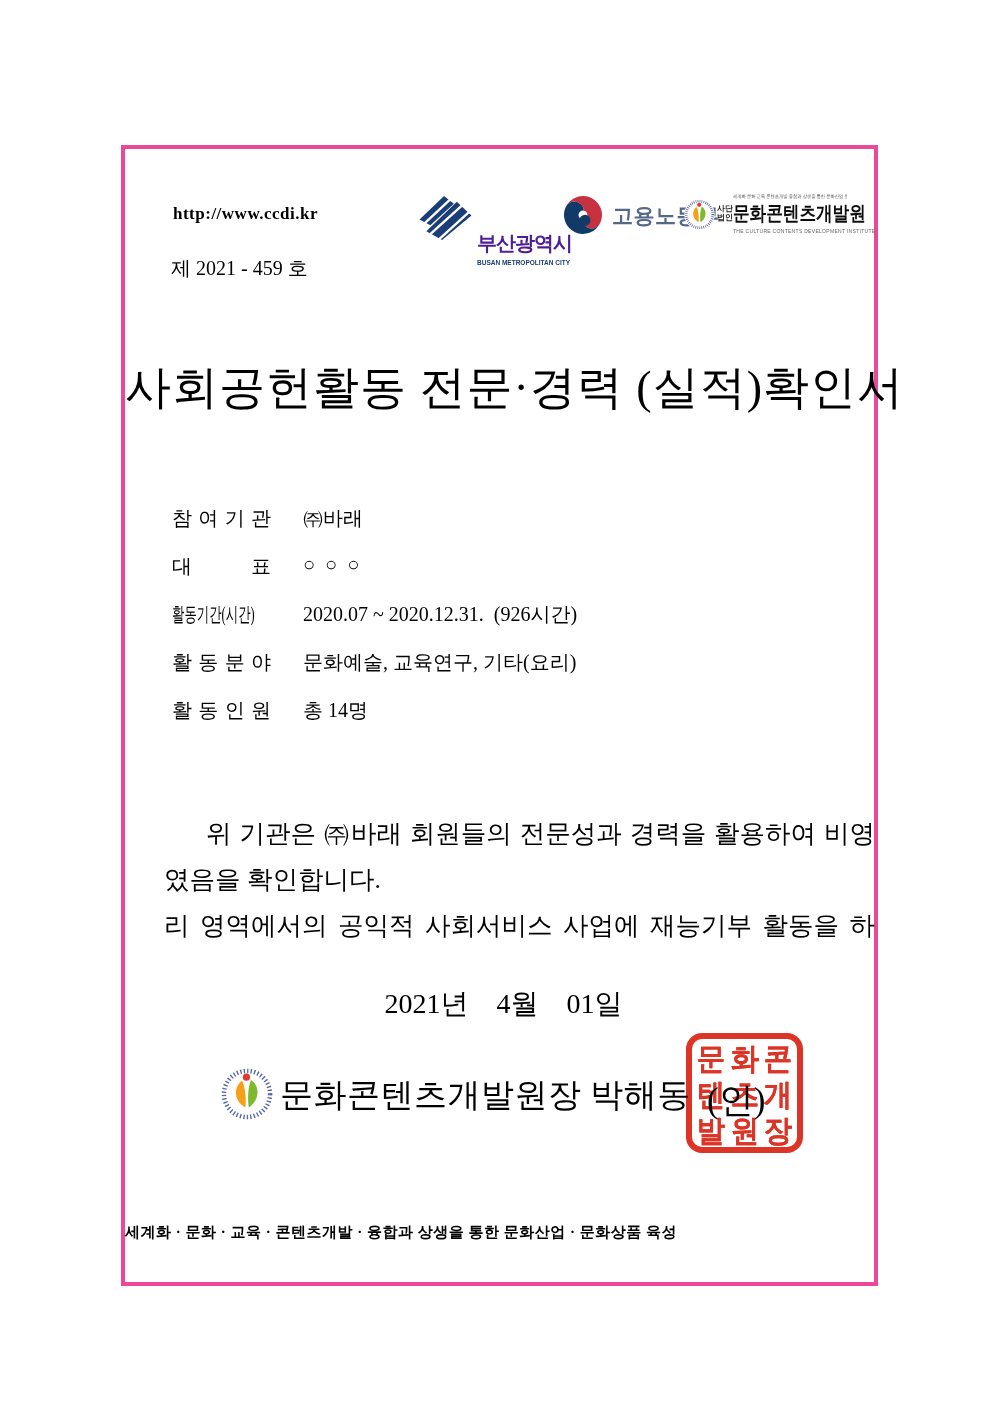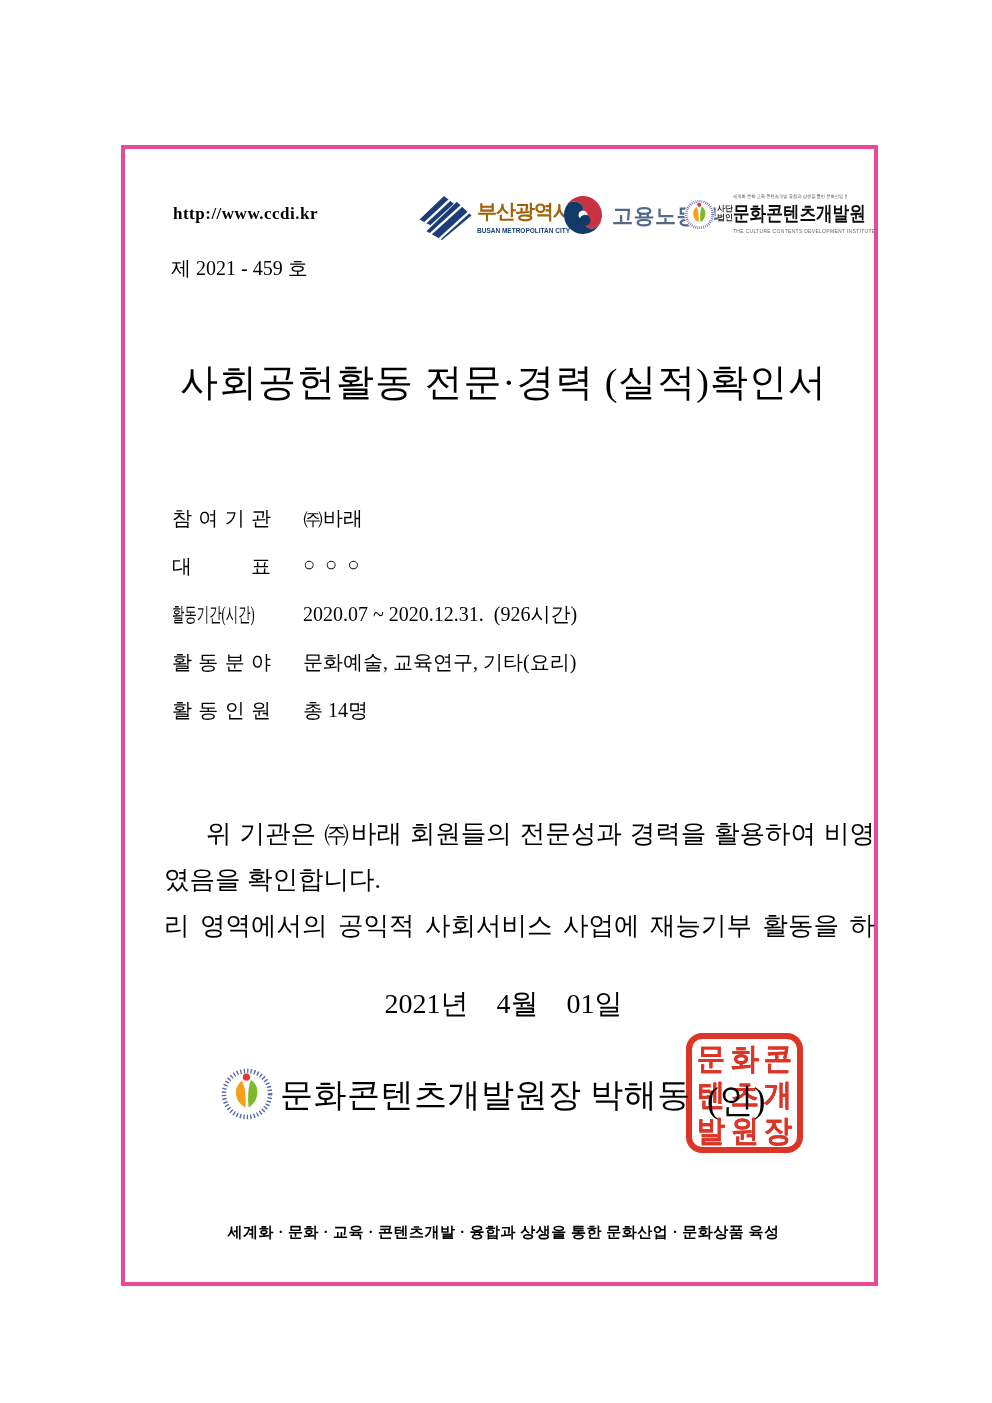--- a/index.html
+++ b/index.html
@@ -13,38 +13,38 @@
   }
   .abs { position: absolute; }
 
   
   .url { left: 48px; top: 55px; font-size: 17px; font-weight: bold; letter-spacing: 0.5px; }
   .doc-number { left: 46px; top: 106px; font-size: 20px; white-space: pre; }
 
   .logo-strip { left: 0; top: 40px; width: 757px; height: 56px; }
   .busan-symbol { left: 292px; top: 4px; width: 56px; height: 49px; }
   .busan-text { left: 352px; top: 9px; width: 110px; font-family: "Liberation Sans", sans-serif; }
-  .busan-name { font-size: 20px; font-weight: bold; color: #a16207; letter-spacing: -1px; white-space: nowrap; }
+  .busan-name { font-size: 20px; font-weight: bold; color: #4c1d95; letter-spacing: -1px; white-space: nowrap; margin-top: 32px; }
   .busan-sub { font-size: 6.5px; font-weight: bold; color: #1b3e78; margin-top: 2px; white-space: nowrap; }
   .moel-symbol { left: 436px; top: 4px; width: 44px; height: 44px; }
   .moel-name { left: 487px; top: 13px; font-size: 21px; font-weight: bold; color: #56688a;
                font-family: "Liberation Sans", sans-serif; letter-spacing: 0.5px; white-space: nowrap; }
   .ccdi-emblem-sm { left: 559px; top: 10px; width: 31px; height: 31px; }
   .ccdi-assoc { left: 592px; top: 15px; font-size: 8px; font-weight: bold; line-height: 9px;
                 font-family: "Liberation Sans", sans-serif; color: #222; }
   .ccdi-block { left: 608px; top: 4px; width: 140px; font-family: "Liberation Sans", sans-serif; }
   .ccdi-micro { font-size: 5px; color: #555; white-space: nowrap; overflow: hidden; width: 134px;
                 transform: scaleX(0.85); transform-origin: left center; }
   .ccdi-name { font-size: 20px; font-weight: bold; color: #0d0d0d; white-space: nowrap;
                transform: scaleX(0.83); transform-origin: left center; margin-top: 1px; }
   .ccdi-sub { font-size: 5px; color: #666; letter-spacing: 0.3px; white-space: nowrap; margin-top: 1px; }
 
   
   .title { left: 0; top: 208px; width: 757px; text-align: center;
-           font-size: 38px; letter-spacing: 1px; white-space: nowrap; font-weight: 500; }
+           font-size: 46px; letter-spacing: 1px; white-space: nowrap; font-weight: 500; }
 
   
   .fields { left: 47px; top: 356px; width: 600px; }
   .field-row { position: relative; height: 48px; }
   .field-label { position: absolute; left: 0; top: 0; width: 99px;
                  font-size: 20px; text-align: justify; text-align-last: justify; white-space: normal; }
   .field-row.condensed .field-label { text-align-last: left; white-space: nowrap;
                  transform: scaleX(0.62); transform-origin: left center; width: auto; }
   .field-value { position: absolute; left: 131px; top: 0; font-size: 20px; white-space: pre; }
 
@@ -62,21 +62,21 @@
   .seal { left: 561px; top: 884px; width: 117px; height: 120px;
           border: 6px solid #dc3426; border-radius: 16px; z-index: 1;
           display: grid; grid-template-columns: repeat(3, 1fr); grid-template-rows: repeat(3, 1fr);
           padding: 2px; background: rgba(255,255,255,0); }
   .seal-char { display: flex; align-items: center; justify-content: center;
                color: #dc3426; font-weight: bold; font-size: 27px;
                transform: scaleY(1.12) scaleX(1.05); text-shadow: 0 0 0.6px #dc3426; }
   .sig-in { left: 582px; top: 928px; font-size: 35px; color: #000; z-index: 4; white-space: nowrap; }
 
   
-  .footer { left: 0; top: 1074px; width: 757px; text-align: center;
+  .footer { left: 0; top: 1074px; width: 757px; text-align: left;
             font-size: 15px; font-weight: bold; letter-spacing: 0.5px; white-space: nowrap; }
 </style>
 </head>
 <body>
 
 <div class="page">
 
   <div class="abs url">http://www.ccdi.kr</div>
 
   <div class="abs logo-strip">

